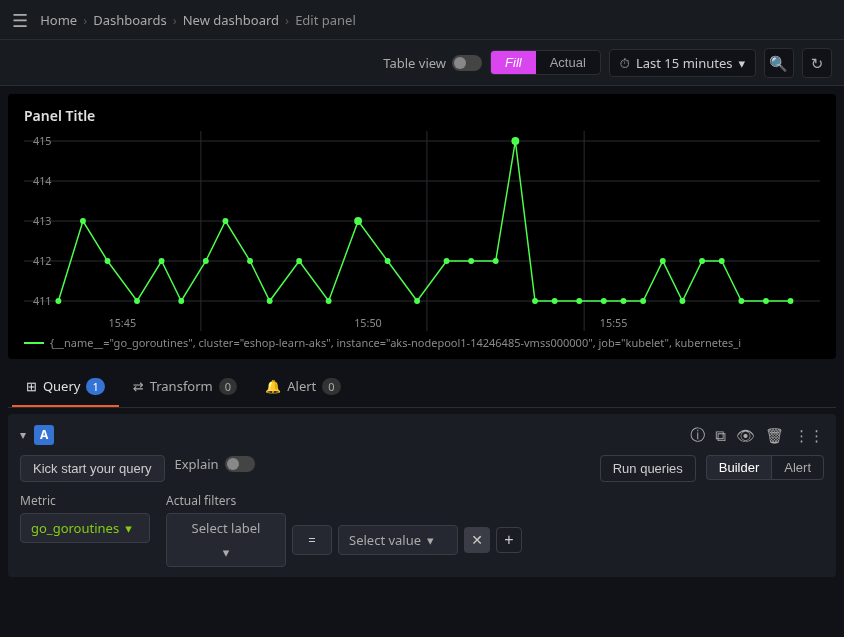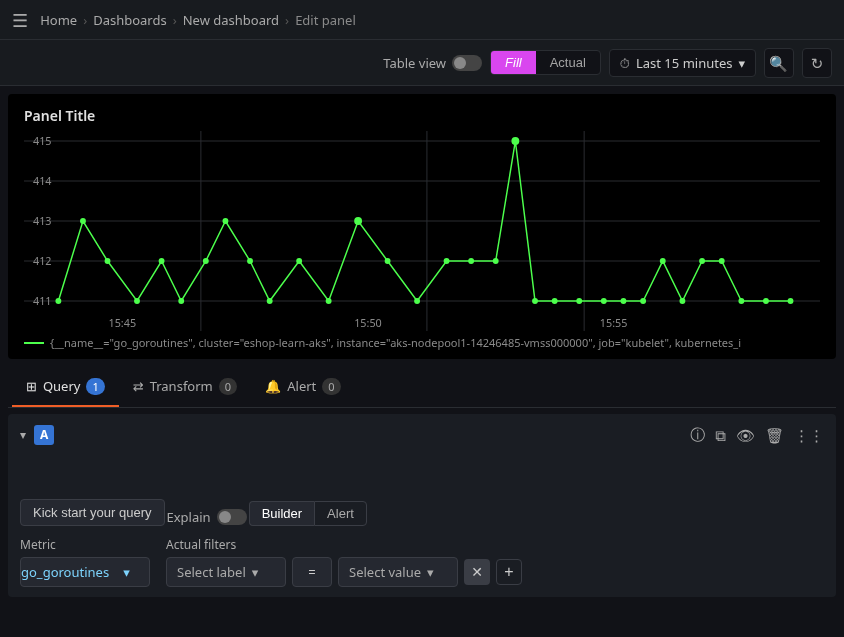--- a/index.html
+++ b/index.html
@@ -230,23 +230,22 @@
       cursor: pointer;
       font-size: 15px;
     }
     .query-body {
       display: flex;
       flex-direction: column;
       gap: 10px;
     }
     .kick-start-row {
       display: flex;
-      align-items: flex-end;
-      gap: 2px;
-      margin-top: 44px;
+      align-items: flex-start;
+      gap: 10px;
     }
     .kick-start-btn {
       background: #252830;
       border: 1px solid #3a3d45;
       color: #ccc;
       border-radius: 4px;
       padding: 5px 12px;
       cursor: pointer;
       font-size: 13px;
     }
@@ -297,47 +296,48 @@
       flex-direction: column;
       gap: 4px;
     }
     .field-label {
       font-size: 12px;
       color: #aaa;
     }
     .metric-select {
       background: #252830;
       border: 1px solid #3a3d45;
-      color: #7dd3fc;
-      border-radius: 4px;
-      padding: 5px 0;
-      cursor: pointer;
-      font-size: 13px;
-      display: flex;
-      align-items: center;
-      gap: 14px;
+      color: #84cc16;
+      border-radius: 4px;
+      padding: 5px 10px;
+      cursor: pointer;
+      font-size: 13px;
+      display: flex;
+      align-items: center;
+      gap: 6px;
       min-width: 130px;
     }
     .label-filters-row {
       display: flex;
       align-items: center;
       gap: 6px;
     }
     .label-select {
       background: #252830;
       border: 1px solid #3a3d45;
       color: #aaa;
       border-radius: 4px;
       padding: 5px 10px;
       cursor: pointer;
       font-size: 13px;
       display: flex;
       align-items: center;
       gap: 6px;
       min-width: 120px;
+      flex-direction: column;
     }
     .operator-select {
       background: #252830;
       border: 1px solid #3a3d45;
       color: #ccc;
       border-radius: 4px;
       padding: 5px 8px;
       cursor: pointer;
       font-size: 13px;
       min-width: 40px;
@@ -520,20 +520,21 @@
       </div>
     </div>
 
     <div class="query-body">
       <div class="kick-start-row">
         <button class="kick-start-btn">Kick start your query</button>
         <div class="explain-toggle">
           <span>Explain</span>
           <div class="toggle-switch"></div>
         </div>
+        <button class="run-queries-btn">Run queries</button>
         <div class="builder-code-row">
           <button class="builder-btn">Builder</button>
           <button class="code-btn">Alert</button>
         </div>
       </div>
 
       <div class="metric-label-row">
         <div class="metric-group">
           <span class="field-label">Metric</span>
           <div class="metric-select">

